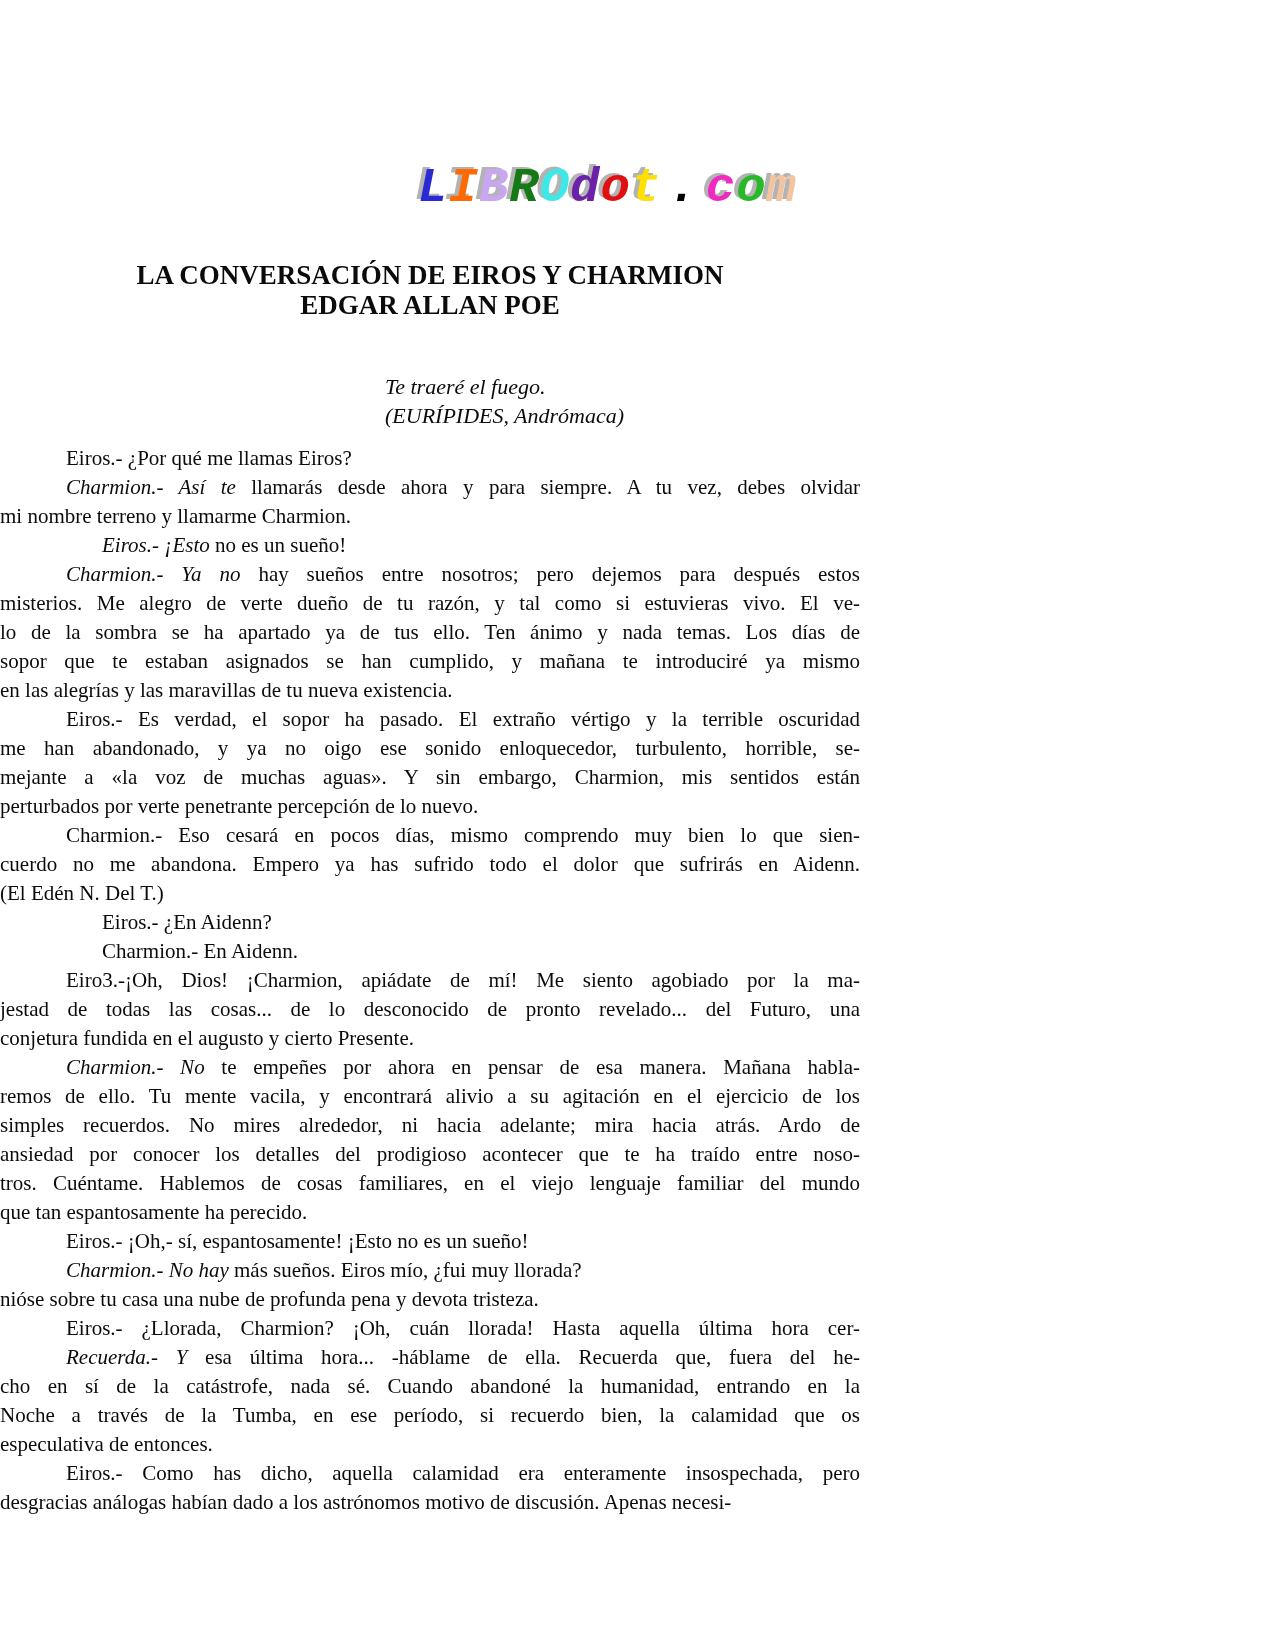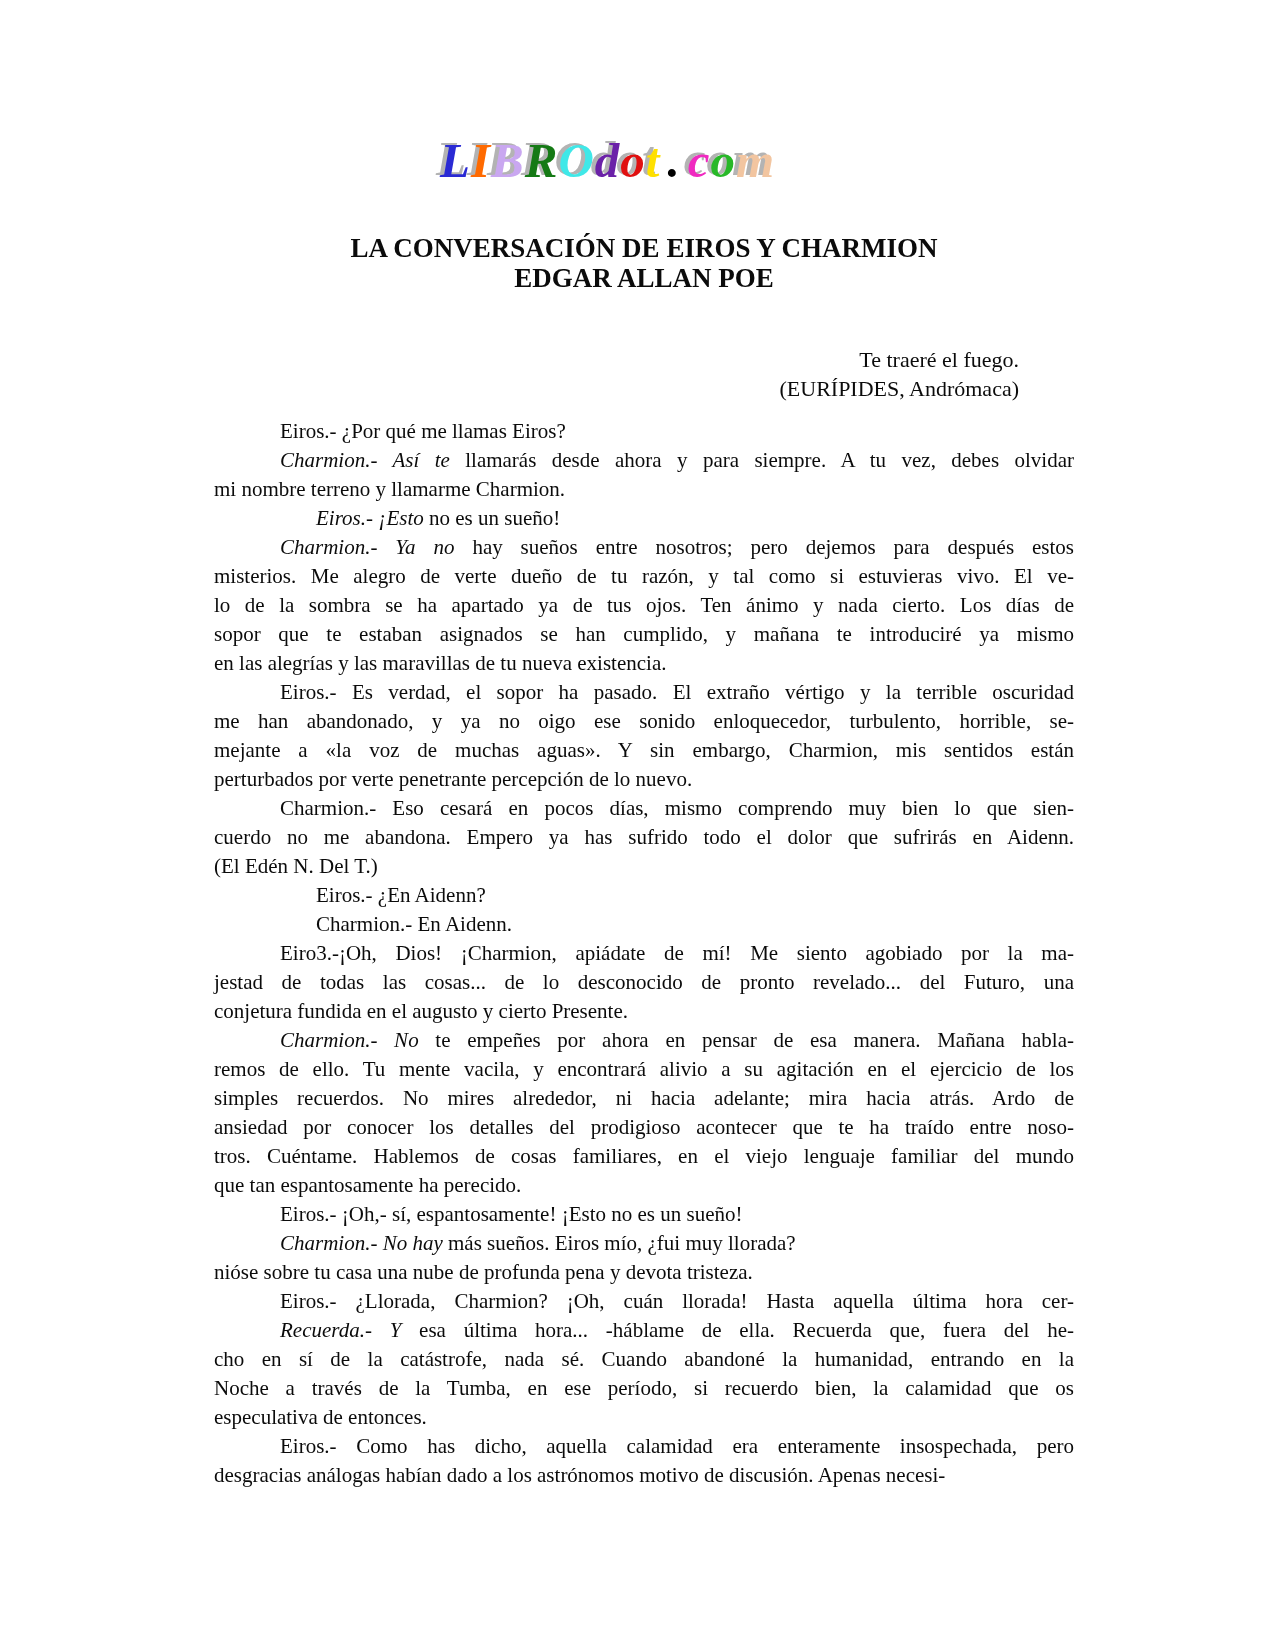--- a/index.html
+++ b/index.html
@@ -14,47 +14,48 @@
   }
   
   .logo-wrap{
     padding-top:132px;
     text-align:center;
   }
   .logo{
     position:relative;
     left:-30px;
     display:inline-block;
-    font-family:Liberation Serif, serif;
+    font-family:Liberation Mono, monospace;
     font-weight:bold;
     font-style:italic;
     font-size:49px;
     line-height:1.2;
     letter-spacing:1px;
     text-shadow:-4px -2px 0 #b3b3b3;
     white-space:nowrap;
+    margin-top:27px;
   }
   .logo .dot{margin:0 7px;}
   
   .content{
     width:860px;
-    margin-left:214px;
   }
   .title{
     margin-top:42px;
     text-align:center;
     font-weight:bold;
     font-size:27px;
     line-height:30px;
   }
   .epigraph{
     margin-top:52px;
     width:420px;
     margin-left:385px;
-    text-align:right;
+    text-align:left;
+    font-style:italic;
     font-size:22px;
     line-height:29px;
   }
   .bodytext{
     margin-top:14px;
     font-size:21px;
     line-height:29px;
   }
   .line{
     text-align:justify;
@@ -97,21 +98,21 @@
         <div>
           <div class="line ind-std"><span class="it">Charmion.- Así te</span> llamarás desde ahora y para siempre. A tu vez, debes olvidar</div>
           <div class="line last">mi nombre terreno y llamarme Charmion.</div>
         </div>
         <div>
           <div class="line last ind-wide"><span class="it">Eiros.- ¡Esto</span> no es un sueño!</div>
         </div>
         <div>
           <div class="line ind-std"><span class="it">Charmion.- Ya no</span> hay sueños entre nosotros; pero dejemos para después estos</div>
           <div class="line">misterios. Me alegro de verte dueño de tu razón, y tal como si estuvieras vivo. El ve-</div>
-          <div class="line">lo de la sombra se ha apartado ya de tus ojos. Ten ánimo y nada cierto. Los días de</div>
+          <div class="line">lo de la sombra se ha apartado ya de tus ello. Ten ánimo y nada temas. Los días de</div>
           <div class="line">sopor que te estaban asignados se han cumplido, y mañana te introduciré ya mismo</div>
           <div class="line last">en las alegrías y las maravillas de tu nueva existencia.</div>
         </div>
         <div>
           <div class="line ind-std">Eiros.- Es verdad, el sopor ha pasado. El extraño vértigo y la terrible oscuridad</div>
           <div class="line">me han abandonado, y ya no oigo ese sonido enloquecedor, turbulento, horrible, se-</div>
           <div class="line">mejante a «la voz de muchas aguas». Y sin embargo, Charmion, mis sentidos están</div>
           <div class="line last">perturbados por verte penetrante percepción de lo nuevo.</div>
         </div>
         <div>

